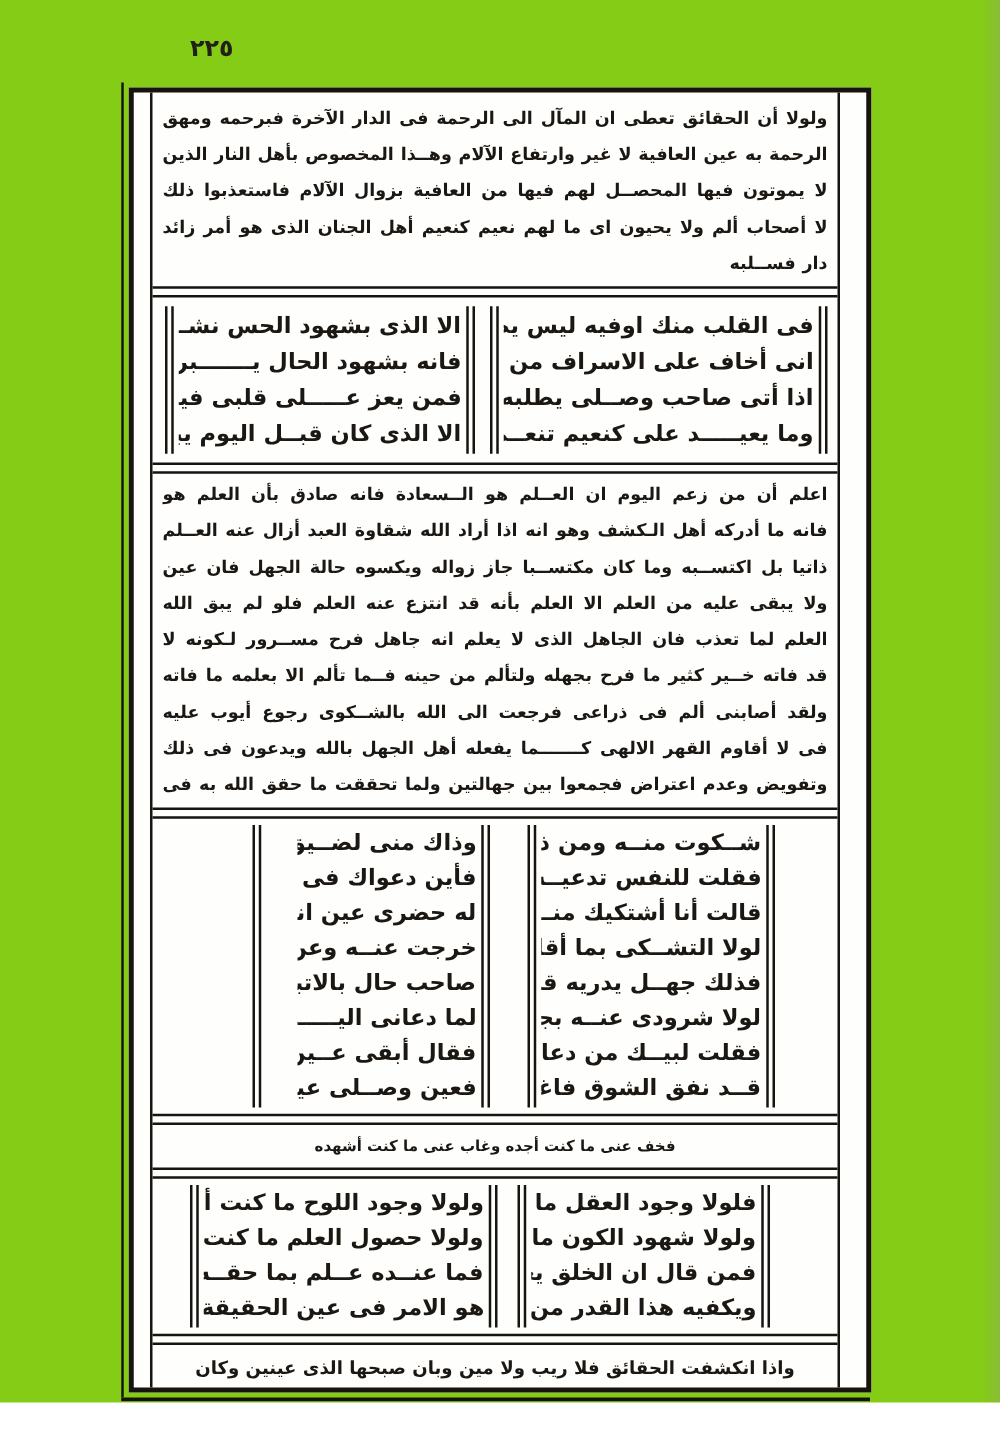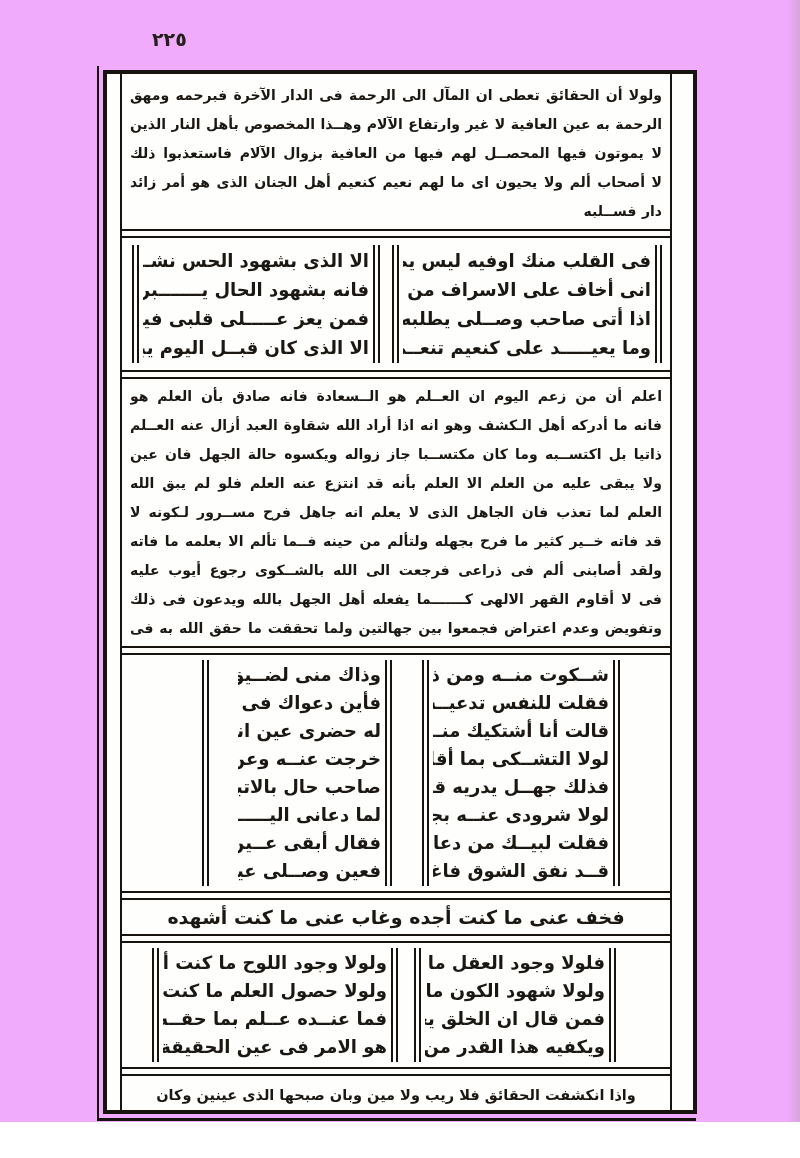--- a/index.html
+++ b/index.html
@@ -1,18 +1,18 @@
 <!DOCTYPE html>
 <html lang="ar" dir="rtl"><head>
 <meta charset="utf-8">
 <style>
   html,body{margin:0;padding:0;}
   .sheet{
     position:relative; width:800px; height:1122px;
-    background:#f0abfc; overflow:hidden;
+    background:#84cc16; overflow:hidden;
     font-family:"DejaVu Sans",sans-serif; color:#1b1712;
     direction:rtl;
   }
   .page-num{
     position:absolute; left:152px; top:28px;
     font-size:19px; font-weight:700; letter-spacing:3px; color:#23201a;
   }
   .edge-streak{
     position:absolute; right:0; top:0; height:100%; width:14px;
     background:linear-gradient(to left, rgba(150,148,142,.28), rgba(150,148,142,0));
@@ -58,21 +58,21 @@
   .p1{padding:4px 0 4px 2px;}
   .p1 .col-r{width:270px;} .p1 .col-l{width:248px;}
   .p2{margin:2px 42px 2px 72px;}
   .p2 .col-r{width:198px;} .p2 .col-l{width:190px;padding-left:29px;}
   .p2 .verse{height:28px; line-height:28px;}
   .p3{margin:2px 46px 2px 22px;}
   .p3 .col-r{width:202px;} .p3 .col-l{width:246px;}
   .p3 .verse{height:28px; line-height:28px;}
   .interlude{
     flex:none; height:28px; line-height:28px; text-align:center;
-    font-weight:700; font-size:19px; overflow:hidden;
+    font-weight:700; font-size:12px; overflow:hidden;
   }
   .spacer{flex:1;}
   .footer-band{
     flex:none; height:34px; line-height:32px; text-align:center;
     font-weight:700; font-size:14.5px; overflow:hidden;
   }
 </style>
 </head>
 <body>
 

